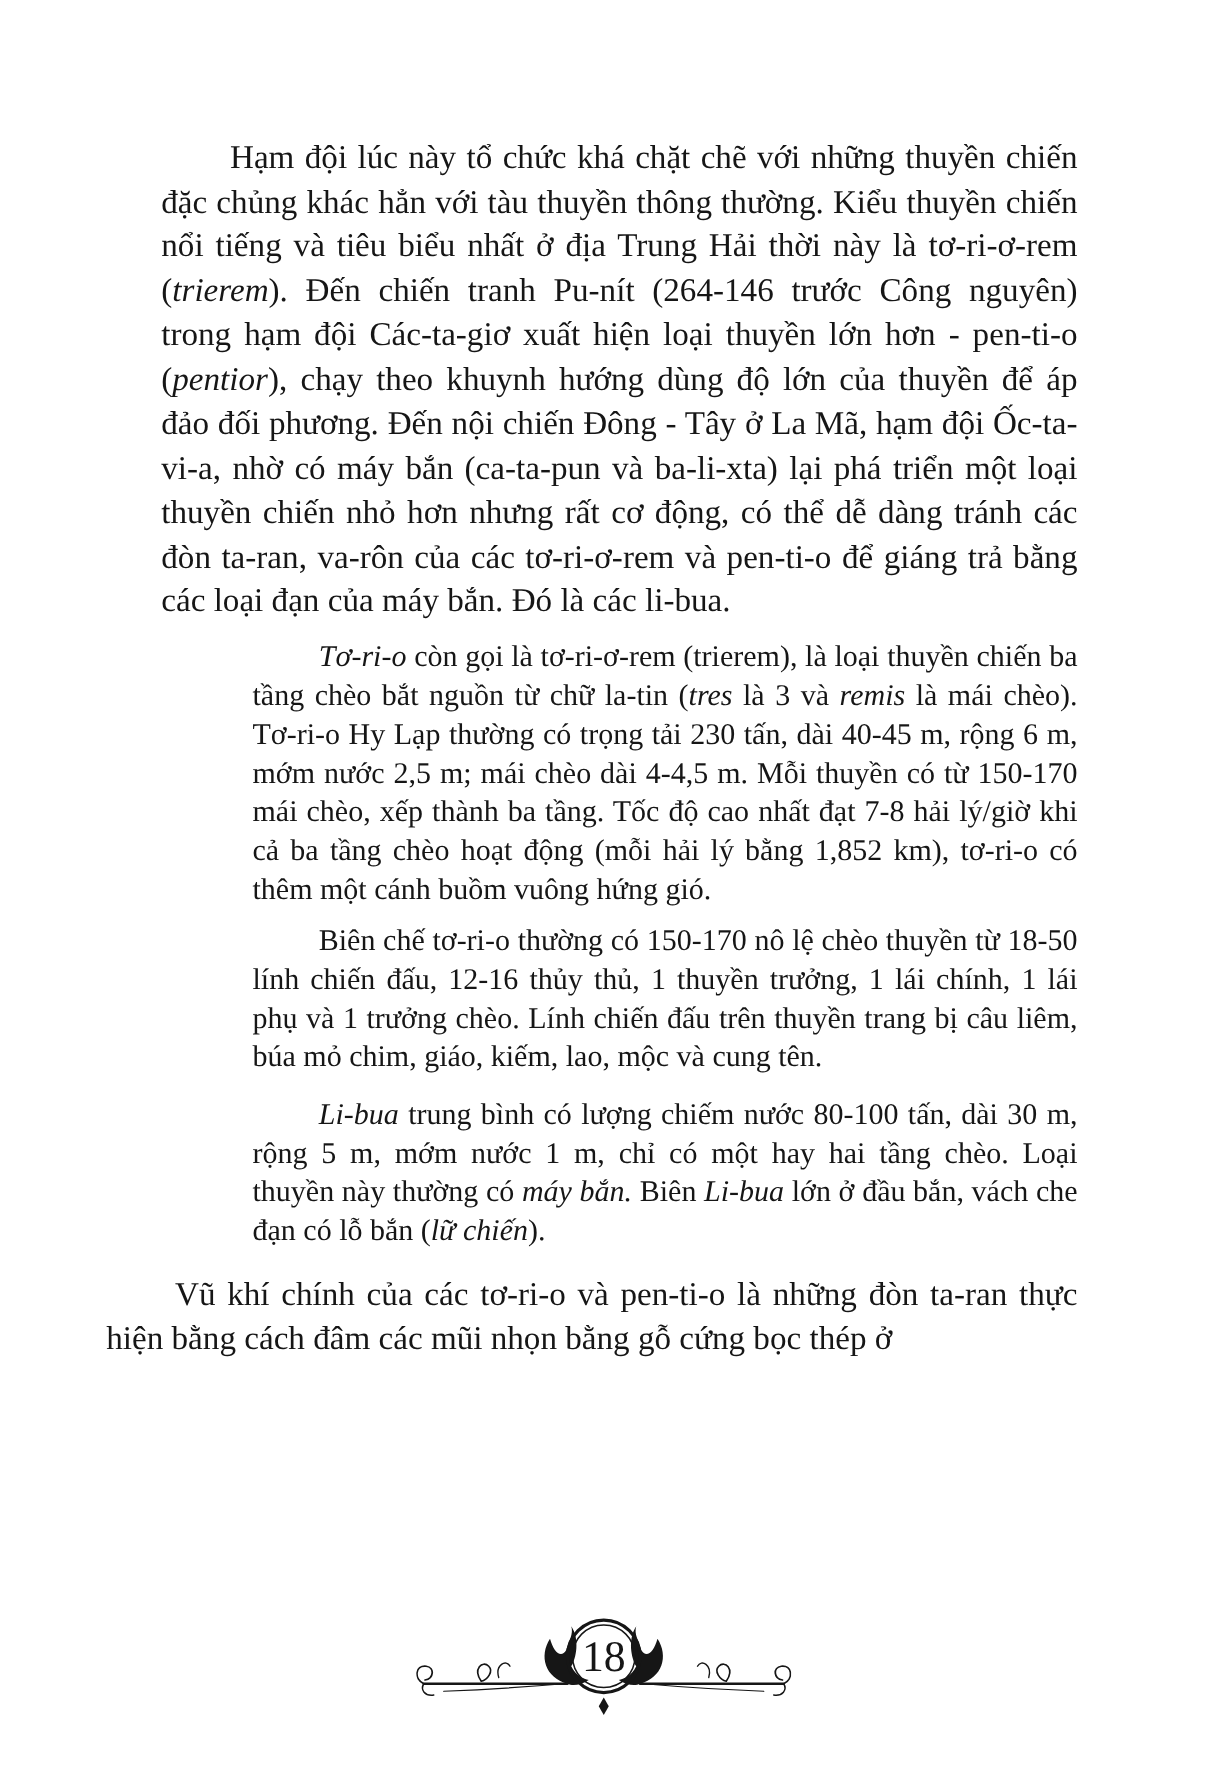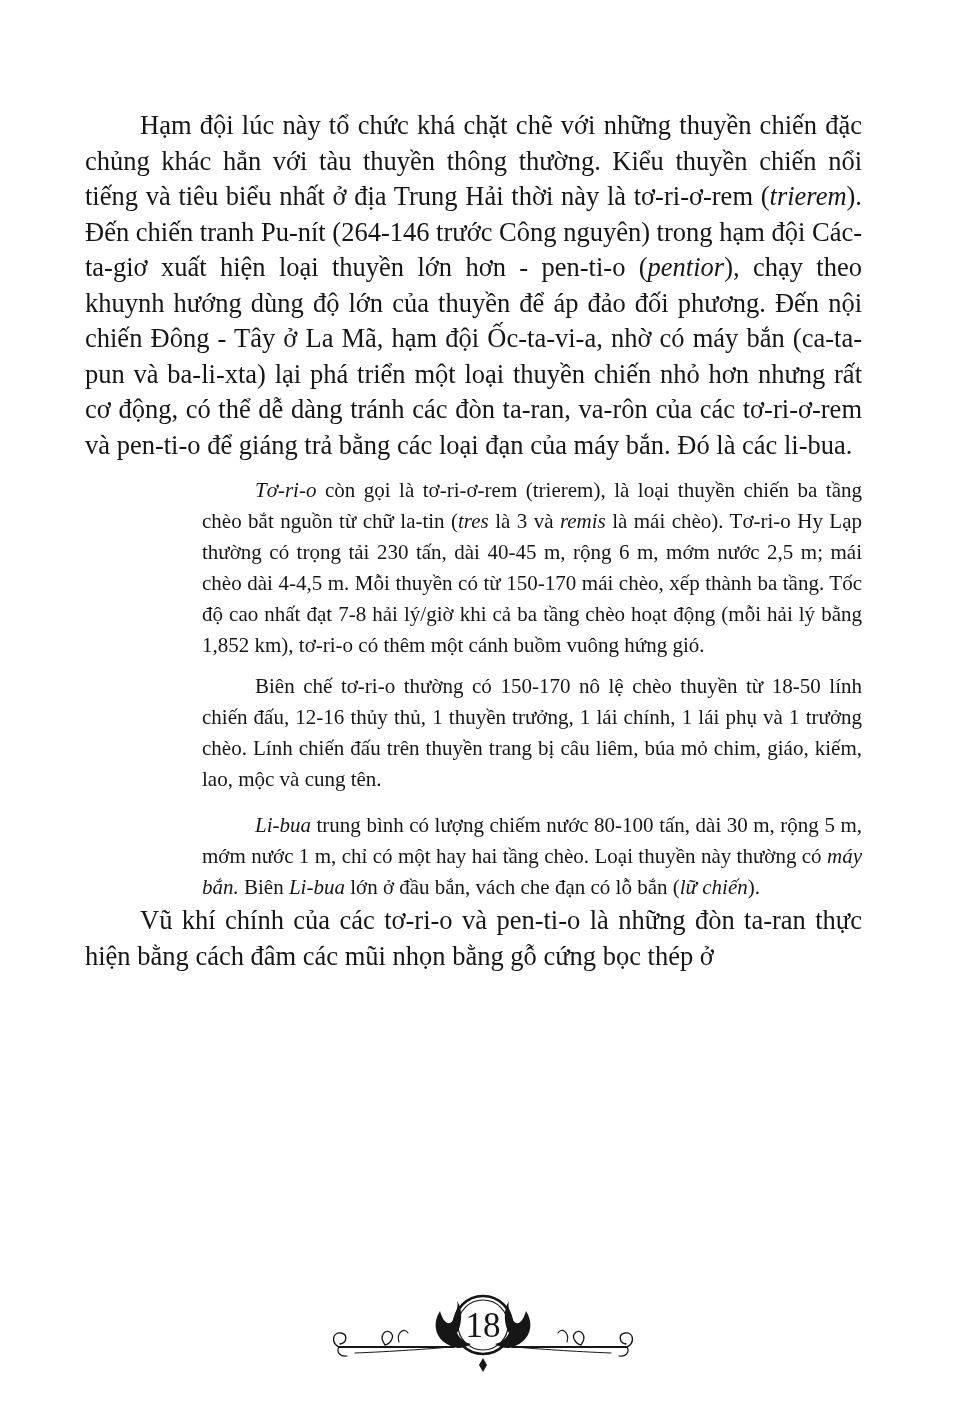--- a/index.html
+++ b/index.html
@@ -25,30 +25,30 @@
     text-align:justify;
     color:#161616;
   }
   p.body{
     font-size:26.5px;
     line-height:35.5px;
   }
   p.body.indent{ text-indent:55px; }
   p.quote{
     margin-left:117px;
-    font-size:21px;
+    font-size:24px;
     line-height:31px;
     text-indent:53px;
   }
-  p.m2{margin-top:20px;}
+  p.m2{margin-top:20px;margin-left:44px;}
   p.m3{margin-top:12px;}
   p.m4{margin-top:10px;}
   p.m5{margin-top:11px;}
   p.m6{margin-top:15px;}
-  p.m7{margin-top:0;}
+  p.m7{margin-top:17px;}
   em{font-style:italic;}
   .ornament{
     position:absolute;
     left:333px;top:1283px;
     width:300px;height:100px;
   }
   .ornament svg{display:block;}
   .page-number-text{
     font-family:"Liberation Serif", serif;
     font-size:35px;

